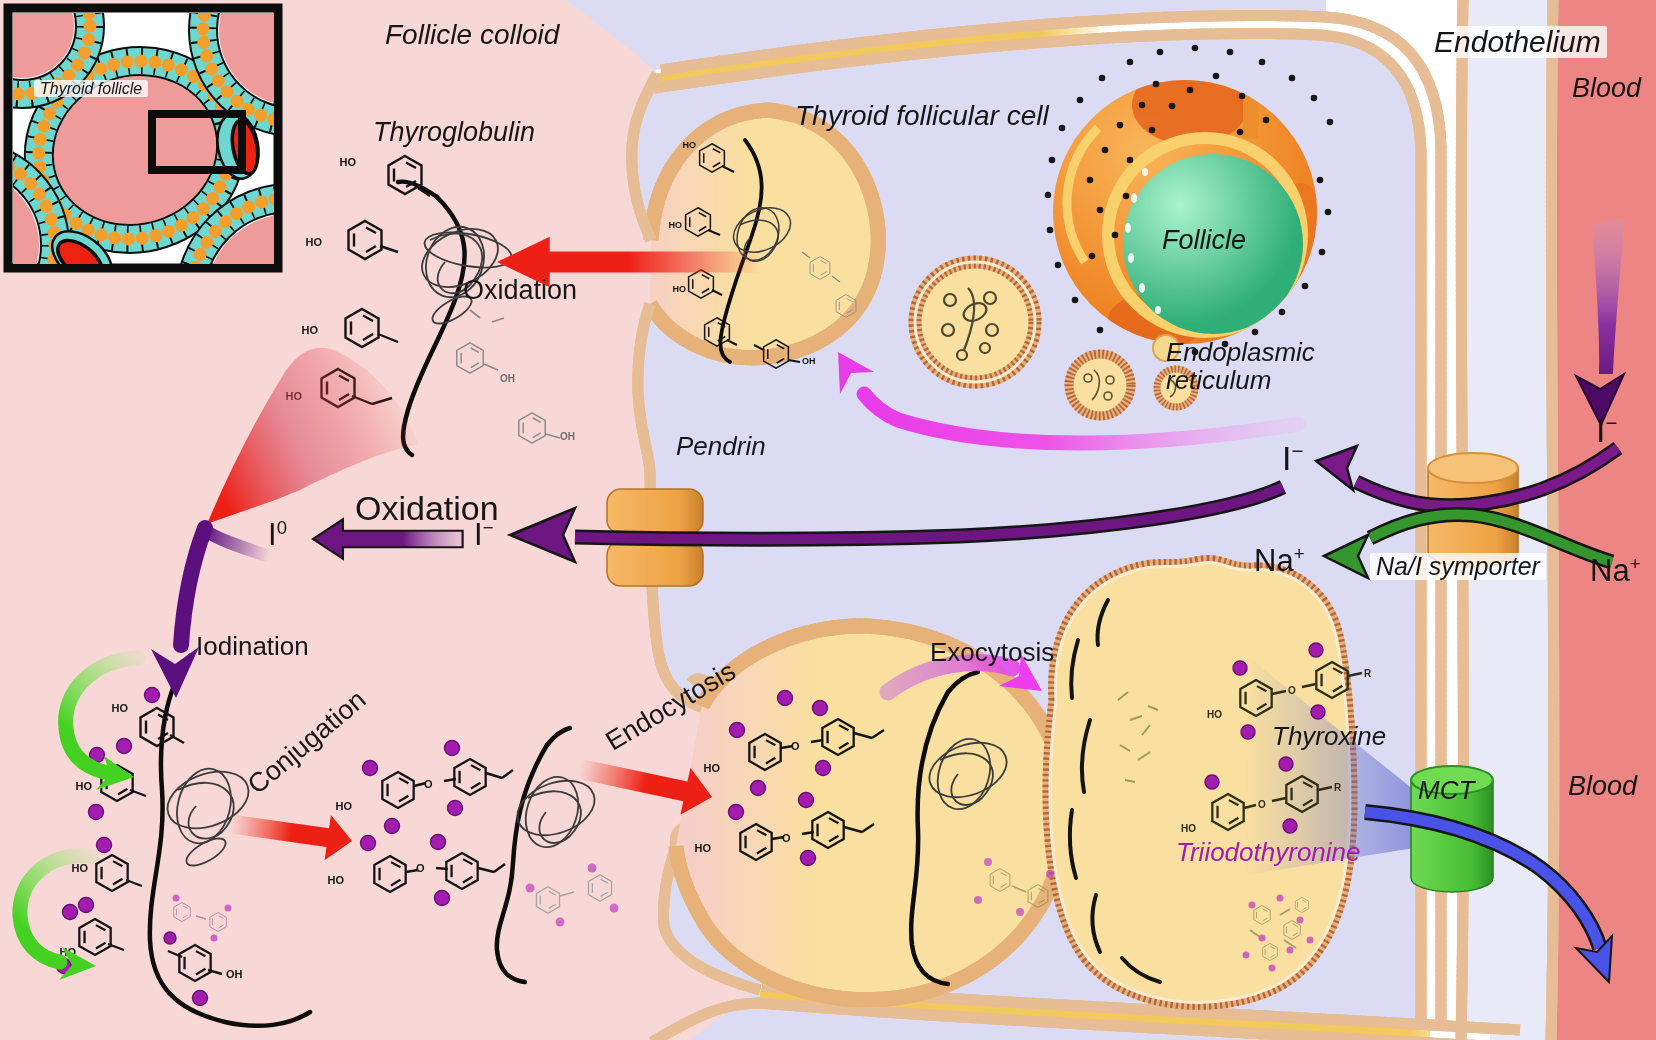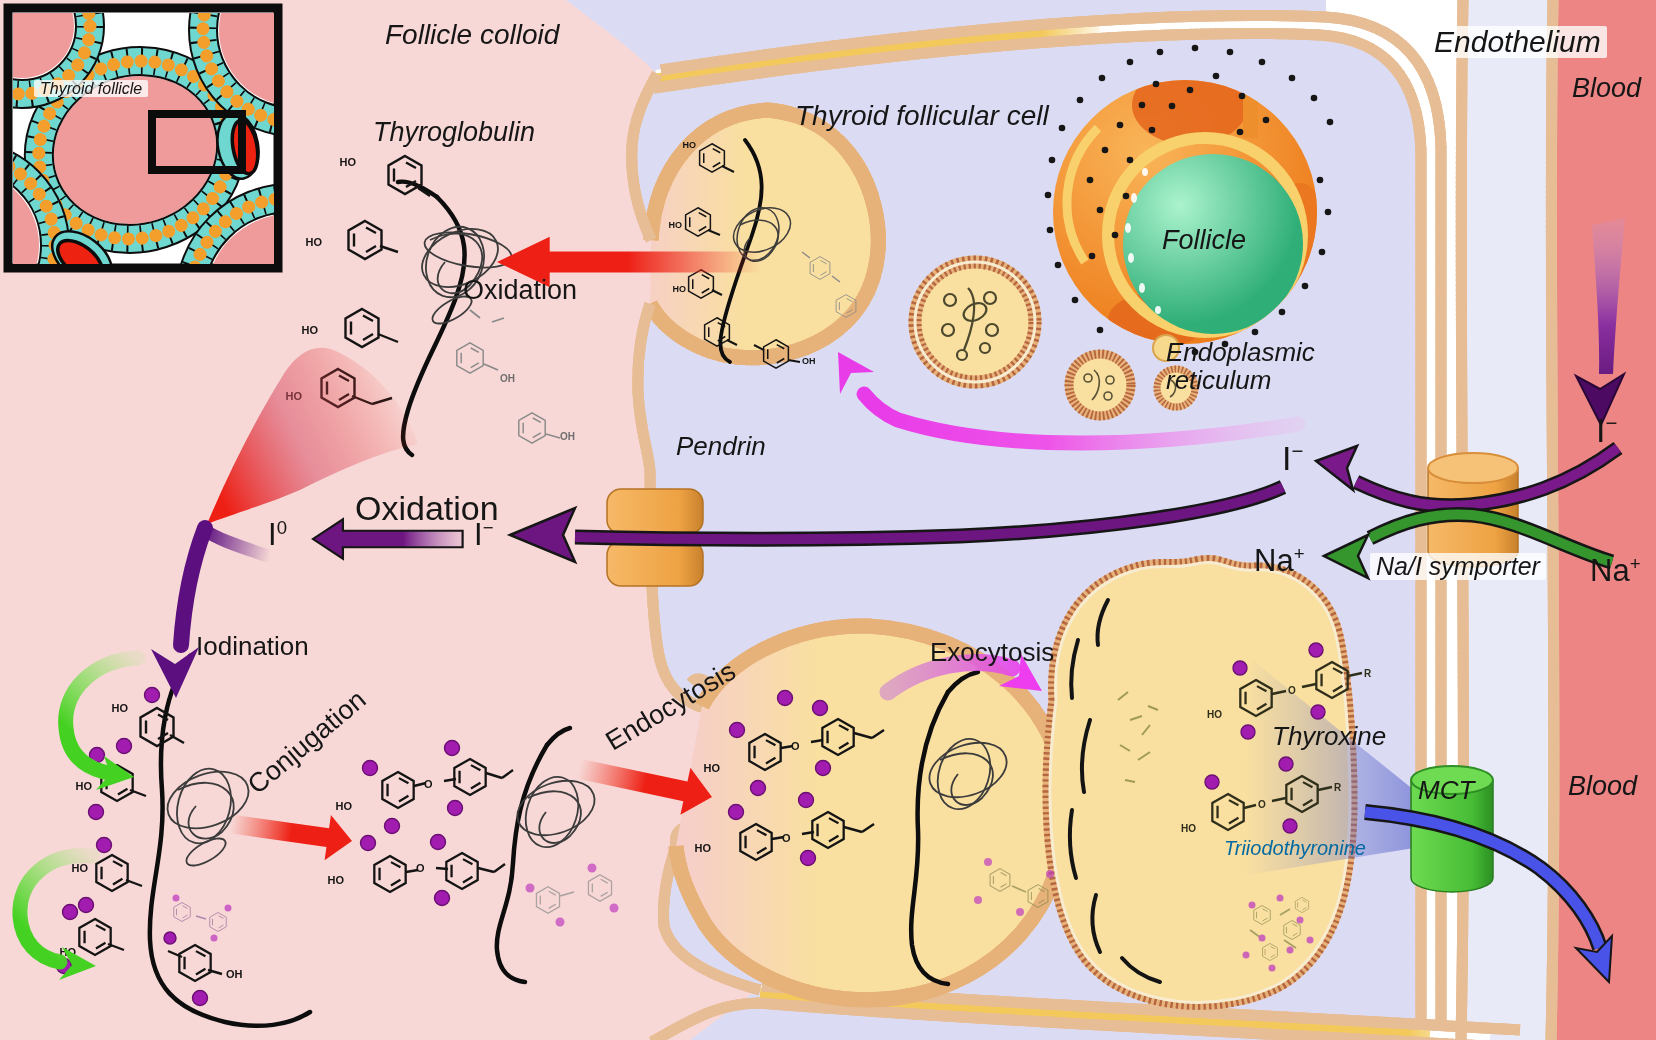--- a/index.html
+++ b/index.html
@@ -664,21 +664,21 @@
 <div class="lbl chip" style="left:1428px;top:26px;font-size:30px;">Endothelium</div>
 <div class="lbl" style="left:1572px;top:74px;">Blood</div>
 <div class="lbl" style="left:1568px;top:772px;">Blood</div>
 <div class="lbl" style="left:676px;top:432px;font-size:26px;">Pendrin</div>
 <div class="lbl proc" style="left:355px;top:490px;font-size:34px;">Oxidation</div>
 <div class="lbl proc" style="left:196px;top:632px;font-size:26px;">Iodination</div>
 <div class="lbl proc rot40" style="left:235px;top:728px;">Conjugation</div>
 <div class="lbl proc rot31" style="left:598px;top:692px;">Endocytosis</div>
 <div class="lbl proc" style="left:930px;top:638px;font-size:26px;">Exocytosis</div>
 <div class="lbl" style="left:1272px;top:722px;font-size:26px;">Thyroxine</div>
-<div class="lbl" style="left:1176px;top:838px;font-size:20px;color:#0369a1;margin-left:48px;">Triiodothyronine</div>
+<div class="lbl" style="left:1176px;top:838px;font-size:26px;color:#a21caf;">Triiodothyronine</div>
 <div class="lbl" style="left:1418px;top:776px;font-size:26px;">MCT</div>
 <div class="lbl chip" style="left:1370px;top:553px;font-size:25px;">Na/I symporter</div>
 
 <div class="lbl ion" style="left:474px;top:518px;">
   <span>I</span><span class="sup">−</span></div>
 <div class="lbl ion" style="left:268px;top:518px;">
   <span>I</span><span class="sup">0</span></div>
 <div class="lbl ion big" style="left:1282px;top:440px;">
   <span>I</span><span class="sup">−</span></div>
 <div class="lbl ion big" style="left:1596px;top:412px;">

